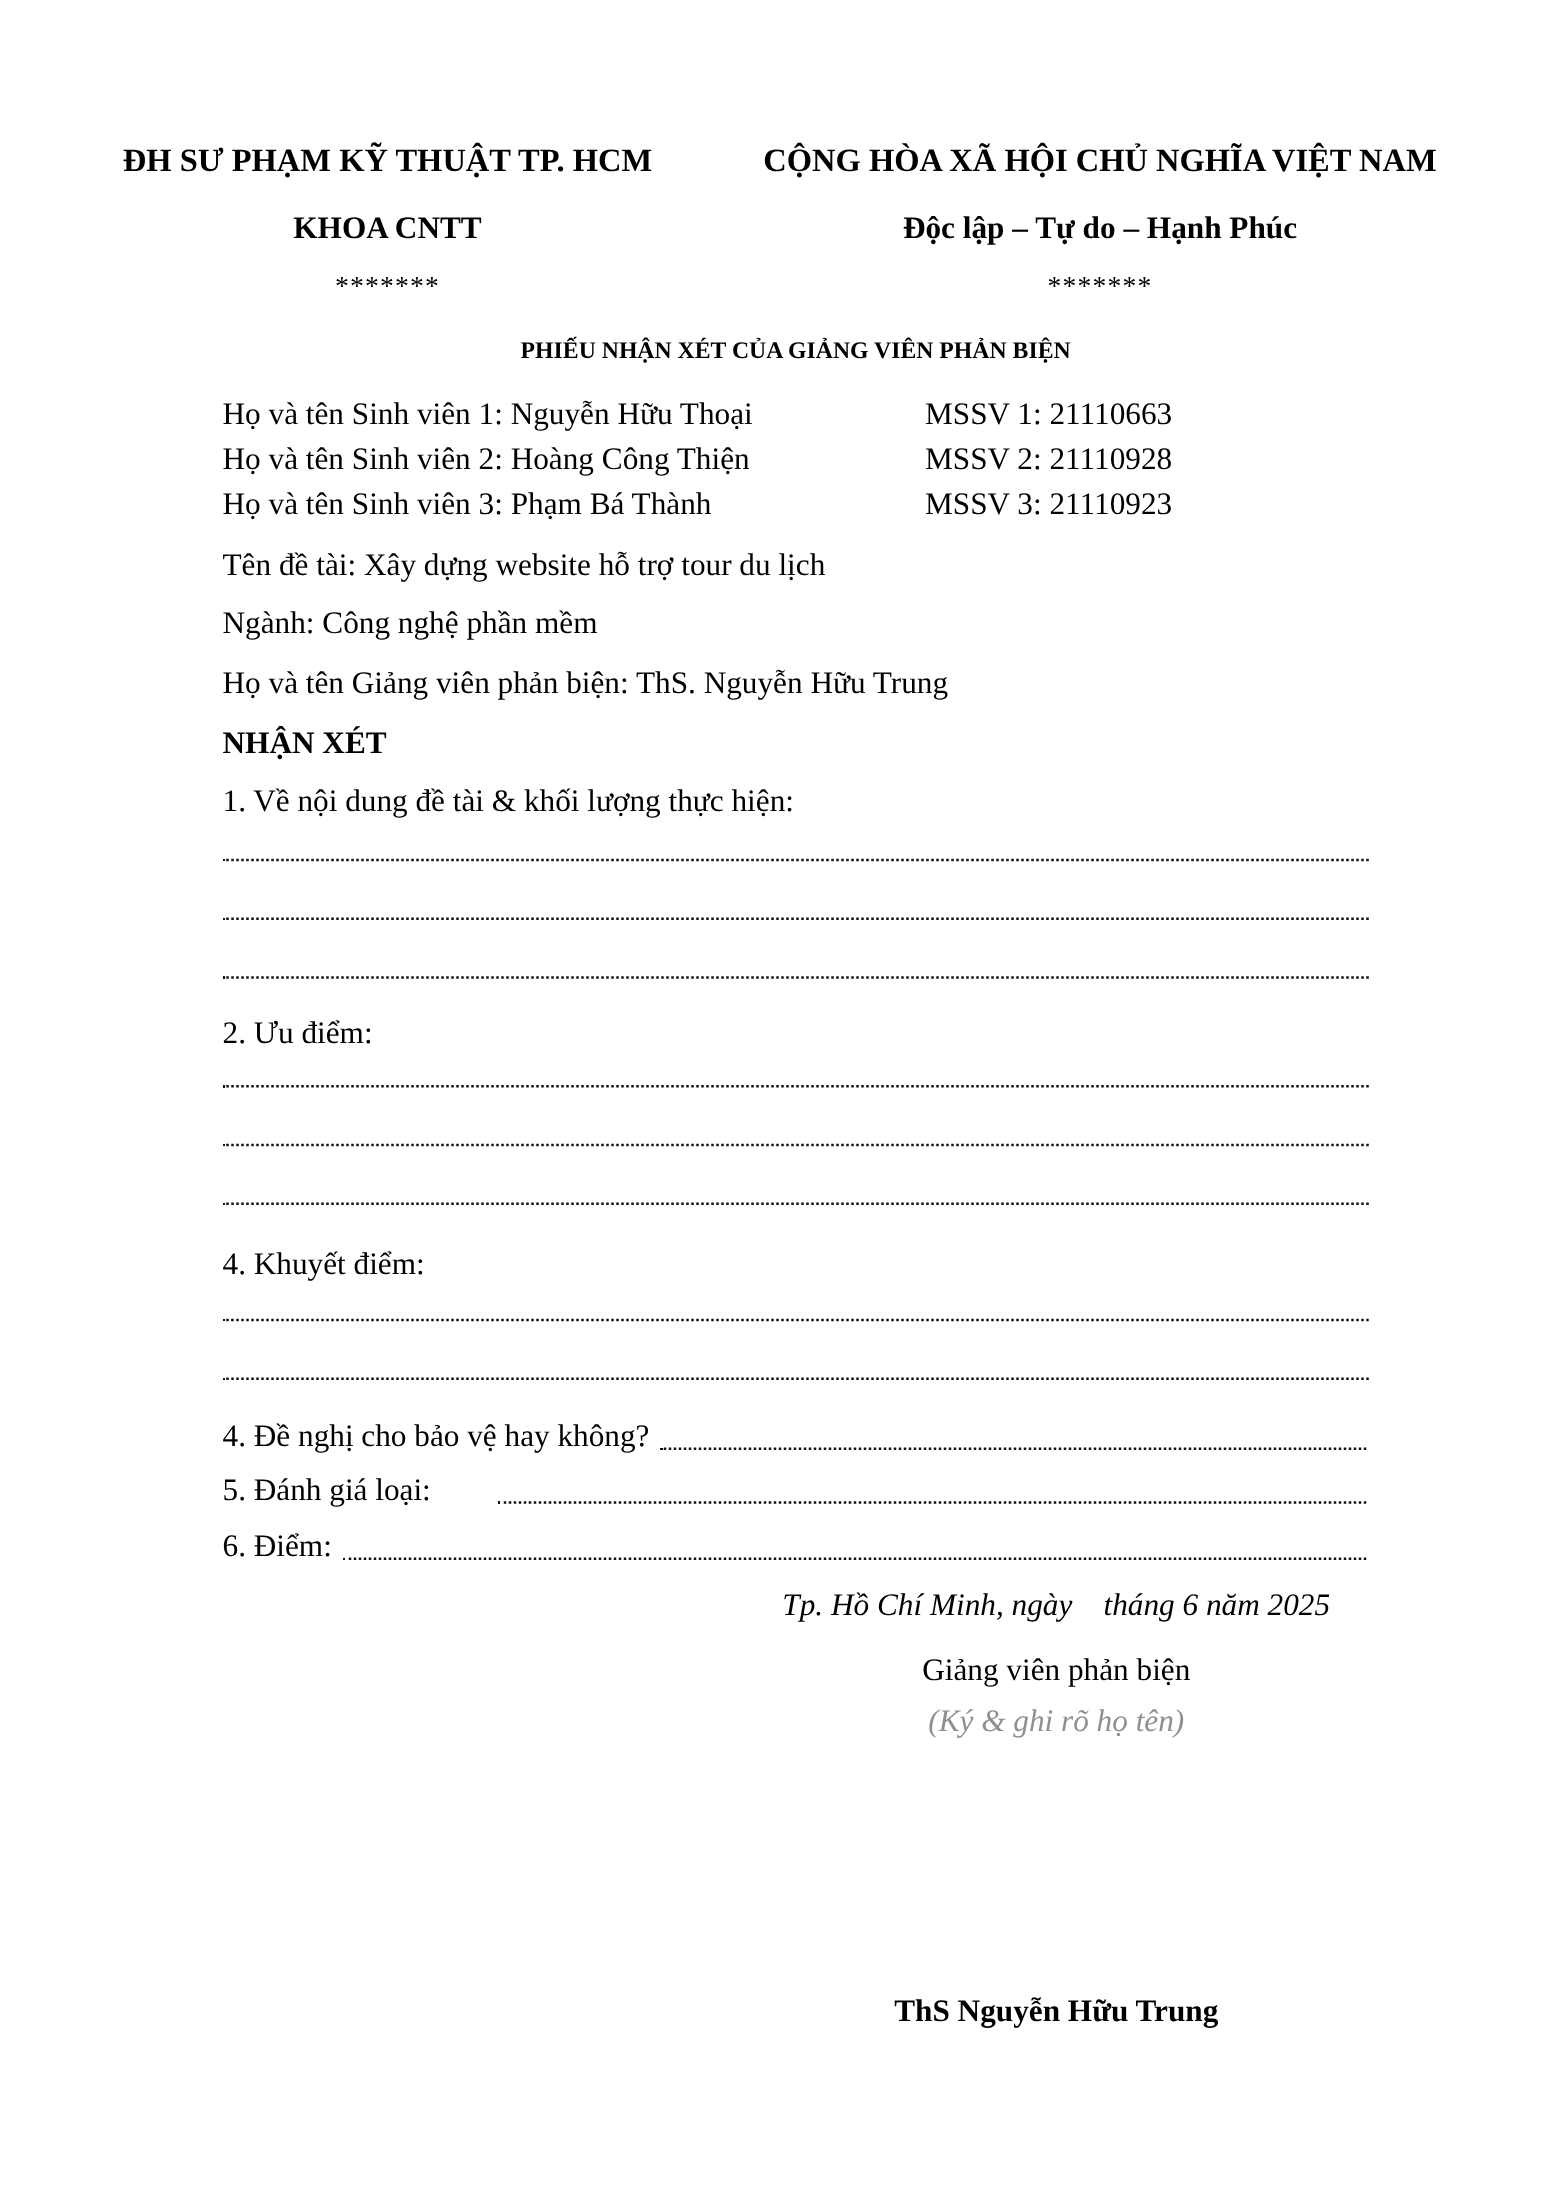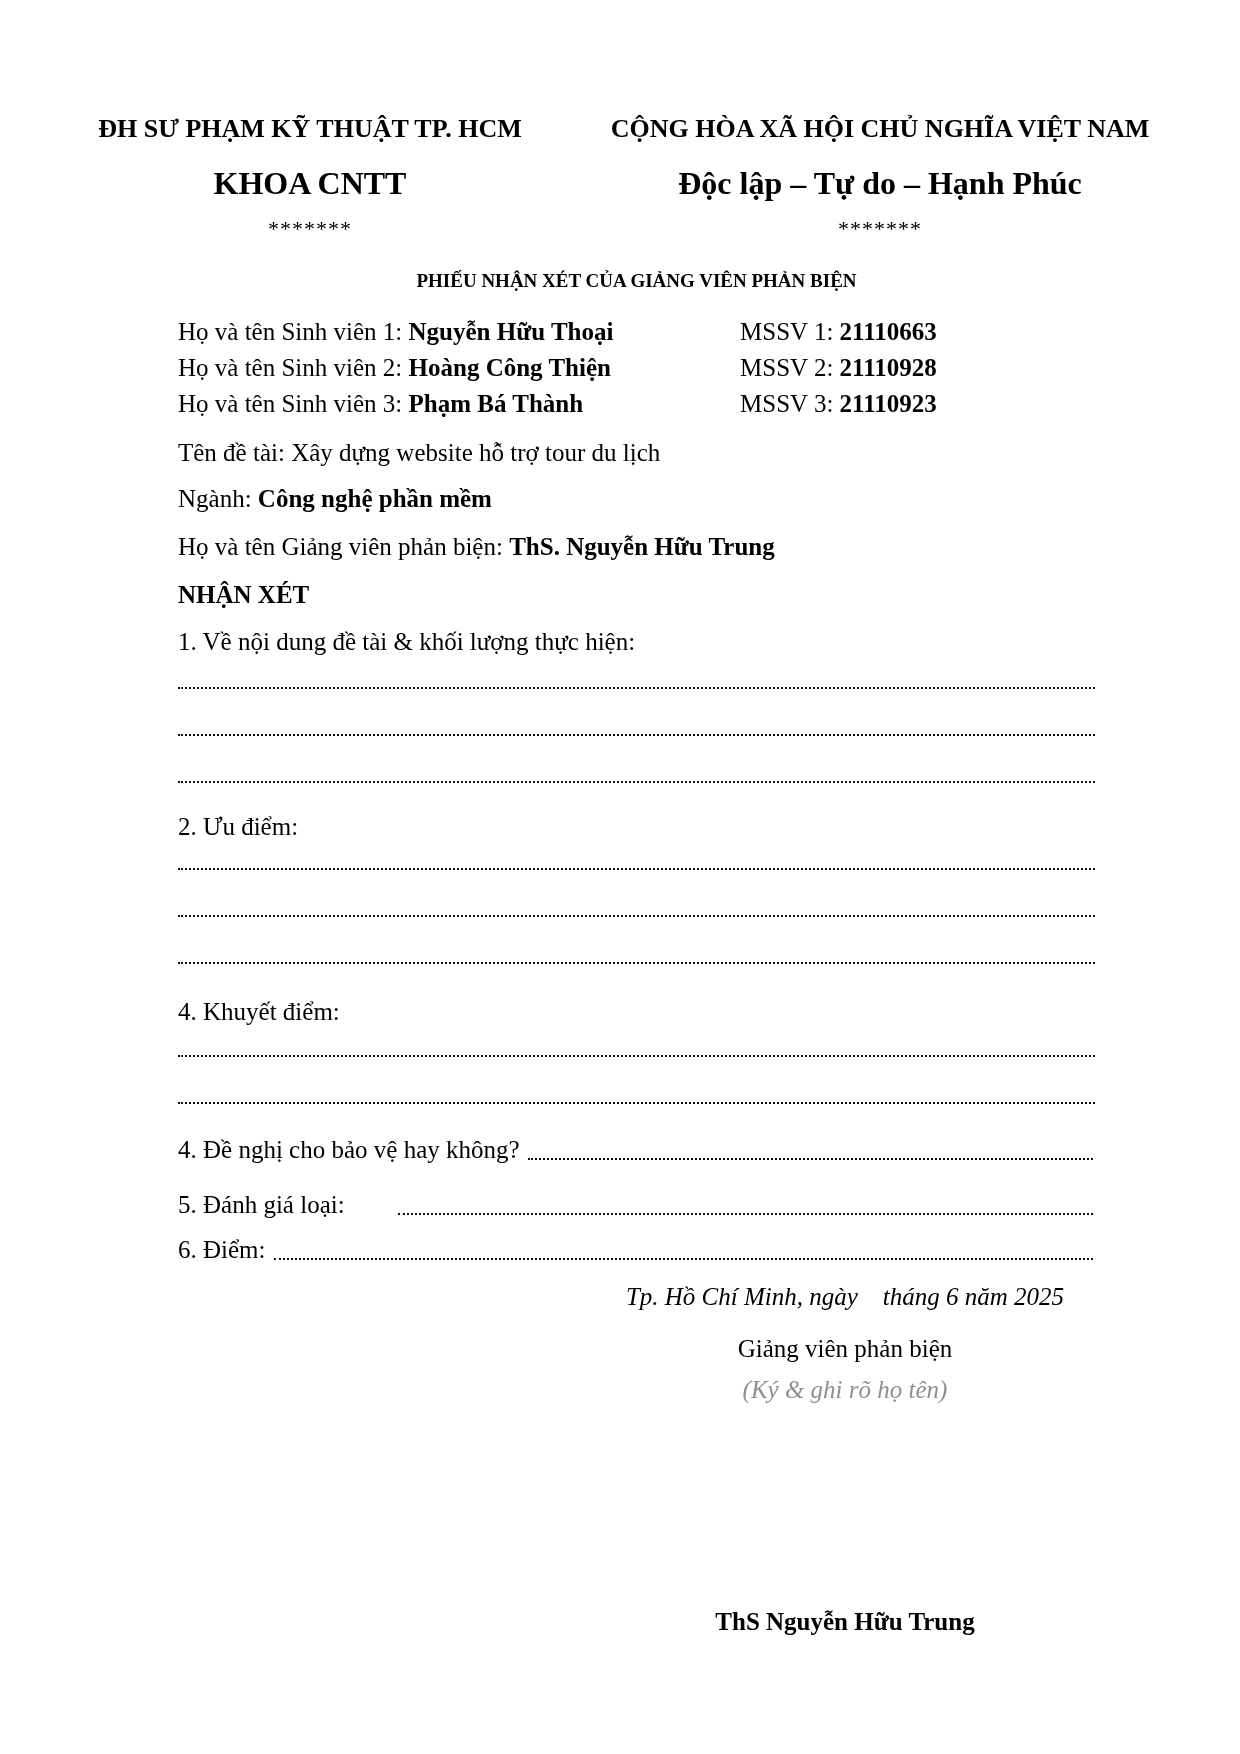--- a/index.html
+++ b/index.html
@@ -5,30 +5,30 @@
   html,body { margin:0; padding:0; background:#ffffff; }
   .page {
     position:relative;
     width:1240px; height:1754px;
     background:#ffffff;
     color:#000;
     font-family:"Liberation Serif","DejaVu Serif",serif;
     font-size:25px;
     overflow:hidden;
   }
-  .bold { font-weight:bold;margin-top:40px; }
+  .bold { font-weight:normal;margin-top:40px; }
   .prewrap { white-space:pre-wrap; }
 
   
   .header-row { display:flex; padding-top:112px; }
   .header-col { text-align:center; }
   .header-left { width:440px; margin-left:90px; }
   .header-right { width:590px; margin-left:55px; }
   .header-line1 { font-weight:bold; font-size:26px; line-height:34px; }
-  .header-line2 { font-weight:bold; font-size:32px; line-height:34px; margin-top:20px; }
+  .header-line2 { font-weight:bold; font-size:25px; line-height:34px; margin-top:20px; }
   .header-stars { font-size:22px; line-height:30px; margin-top:14px; letter-spacing:1px; }
 
   
   .doc-title {
     margin:20px 145px 0 178px;
     text-align:center;
     font-weight:bold; font-size:19px; line-height:34px;
   }
 
   
@@ -43,21 +43,21 @@
   .line-nganh { margin-top:12px; }
   .line-tendetai { margin-top:14px; }
   .line-gv { margin-top:14px; }
   .heading-nhanxet { margin-top:14px; font-weight:bold; line-height:34px; }
 
   .item { line-height:34px; }
   .item-1 { margin-top:13px; }
   .item-2 { margin-top:27px; }
   .item-3 { margin-top:31px; }
   .item-4 { margin-top:29px; }
-  .item-5 { margin-top:21px;gap:45px; }
+  .item-5 { margin-top:9px;gap:45px; }
   .item-6 { margin-top:11px; }
 
   .dotline { height:0; border-bottom:2px dotted #111; }
   .dotline.gap-first1 { margin-top:28px; }
   .dotline.gap-first2 { margin-top:24px; }
   .dotline.gap-first3 { margin-top:26px; }
   .dotline.gap-next  { margin-top:45px; }
 
   .leader-row { display:flex; }
   .leader { flex:1; border-bottom:2px dotted #111; margin:0 2px 7px 8px; }

